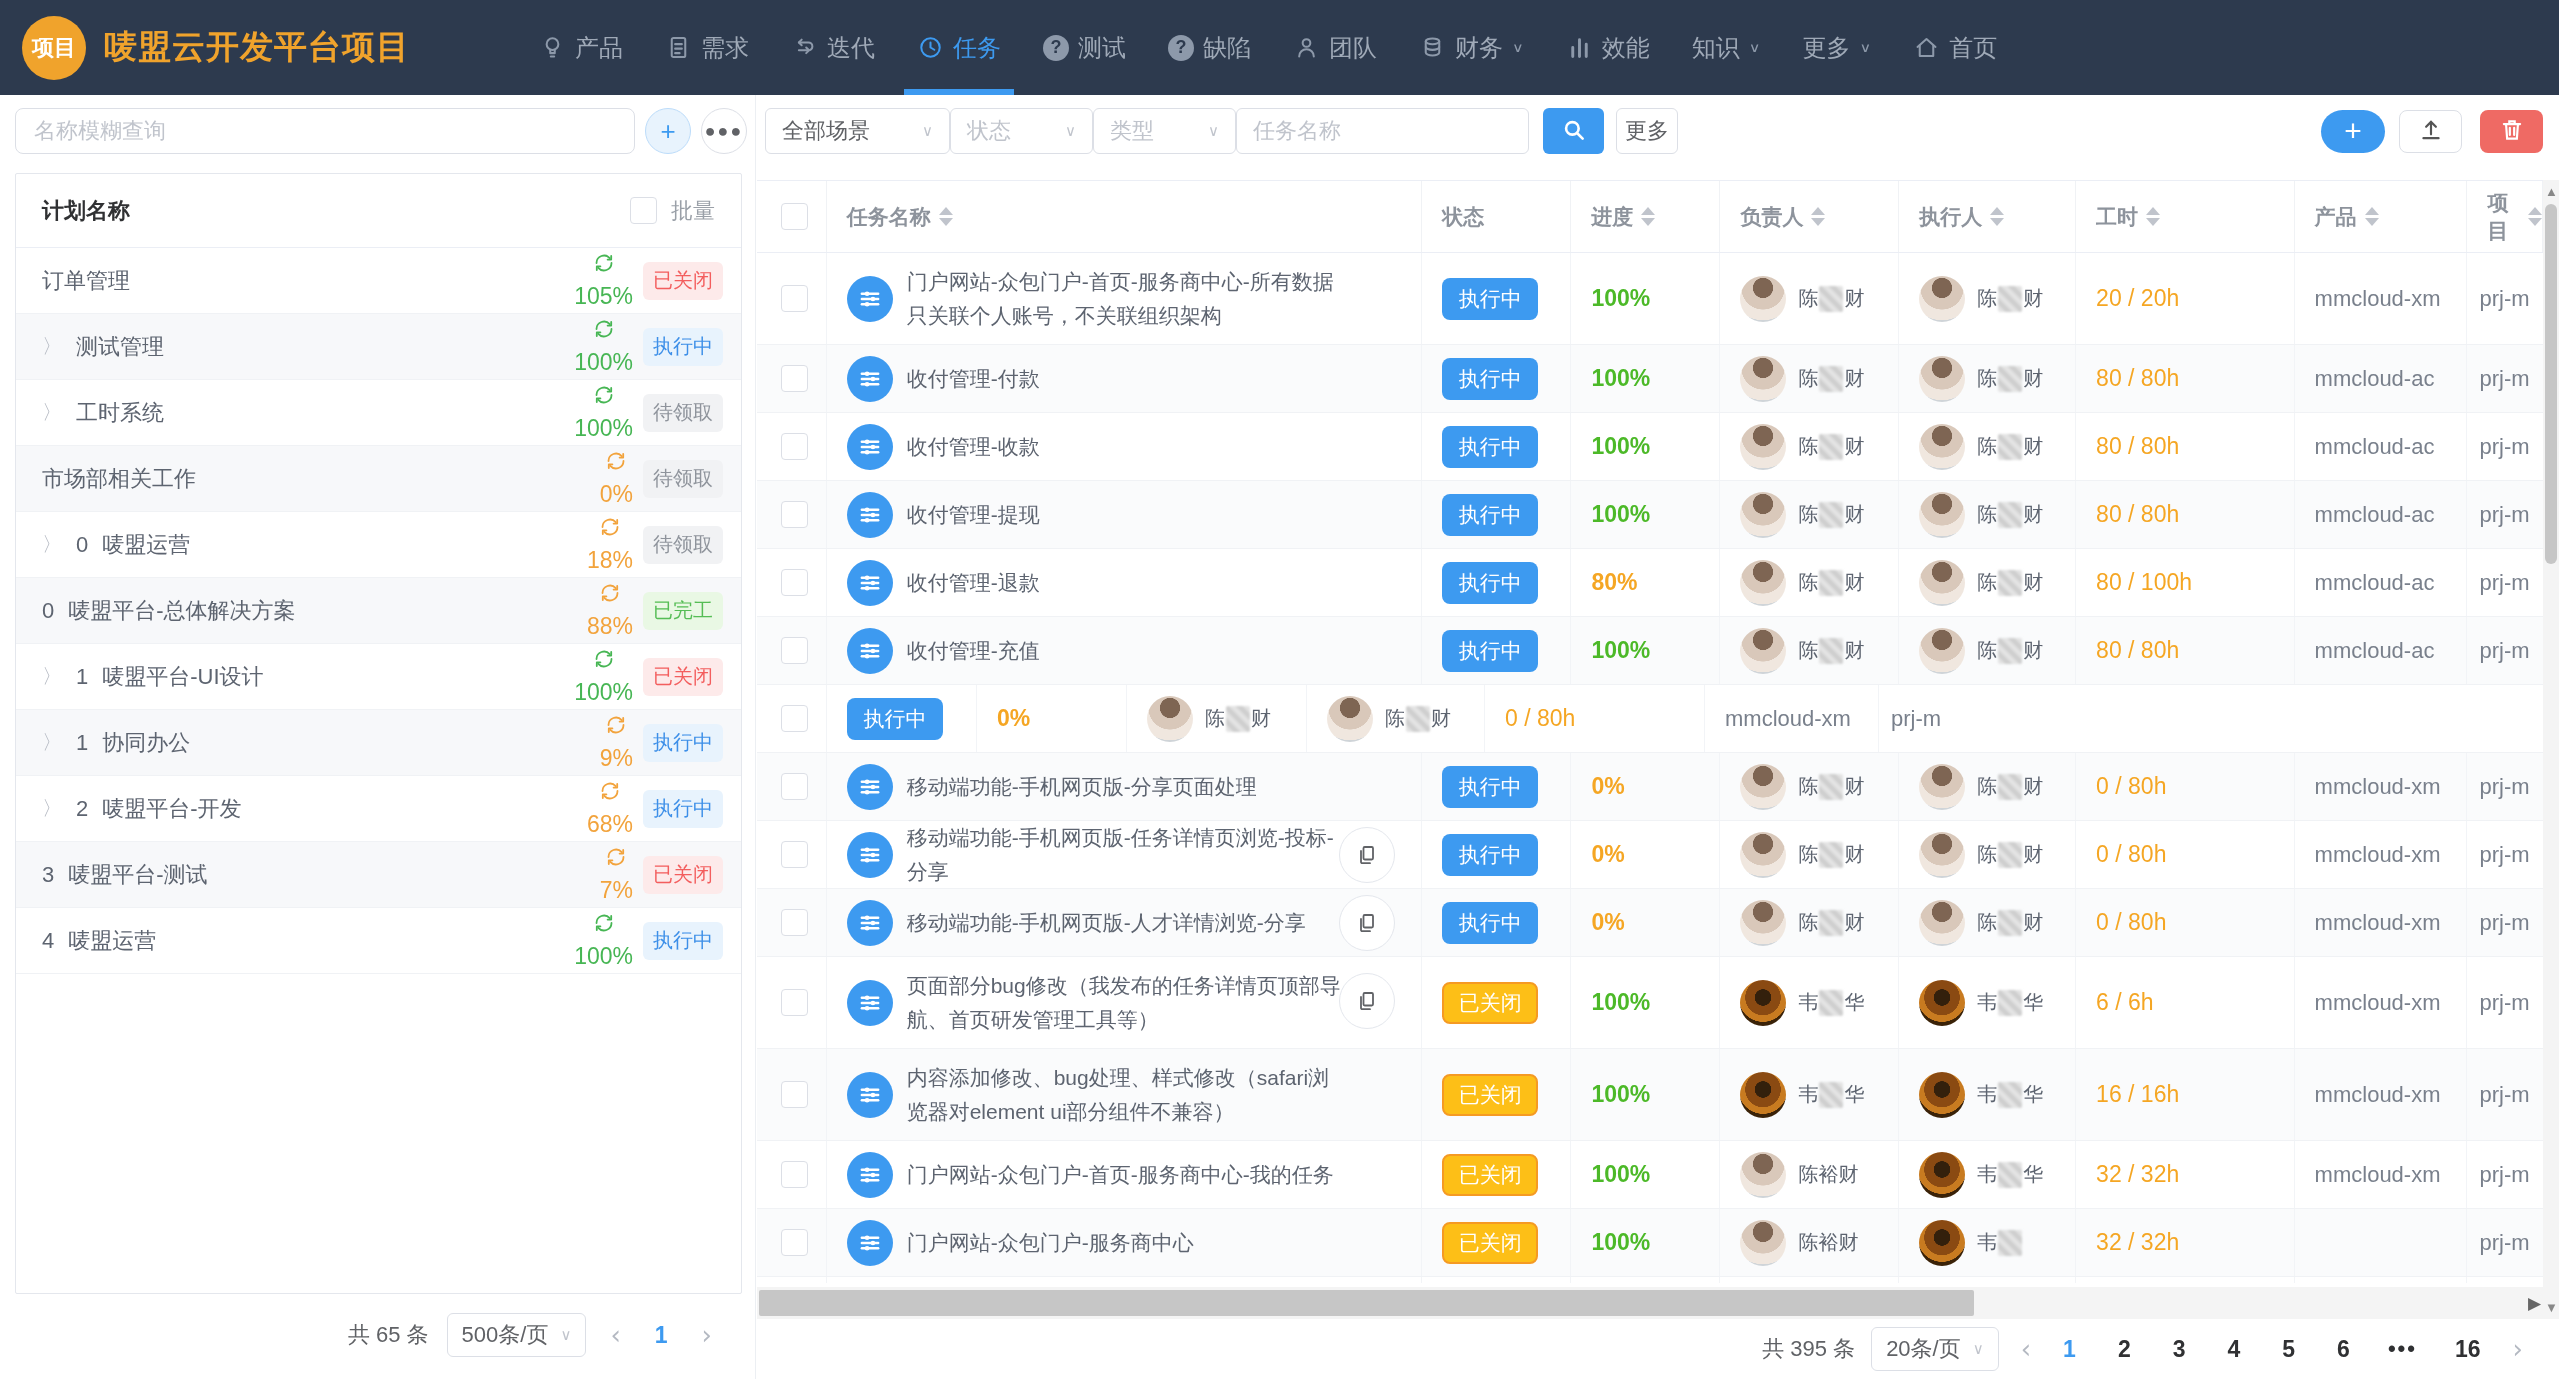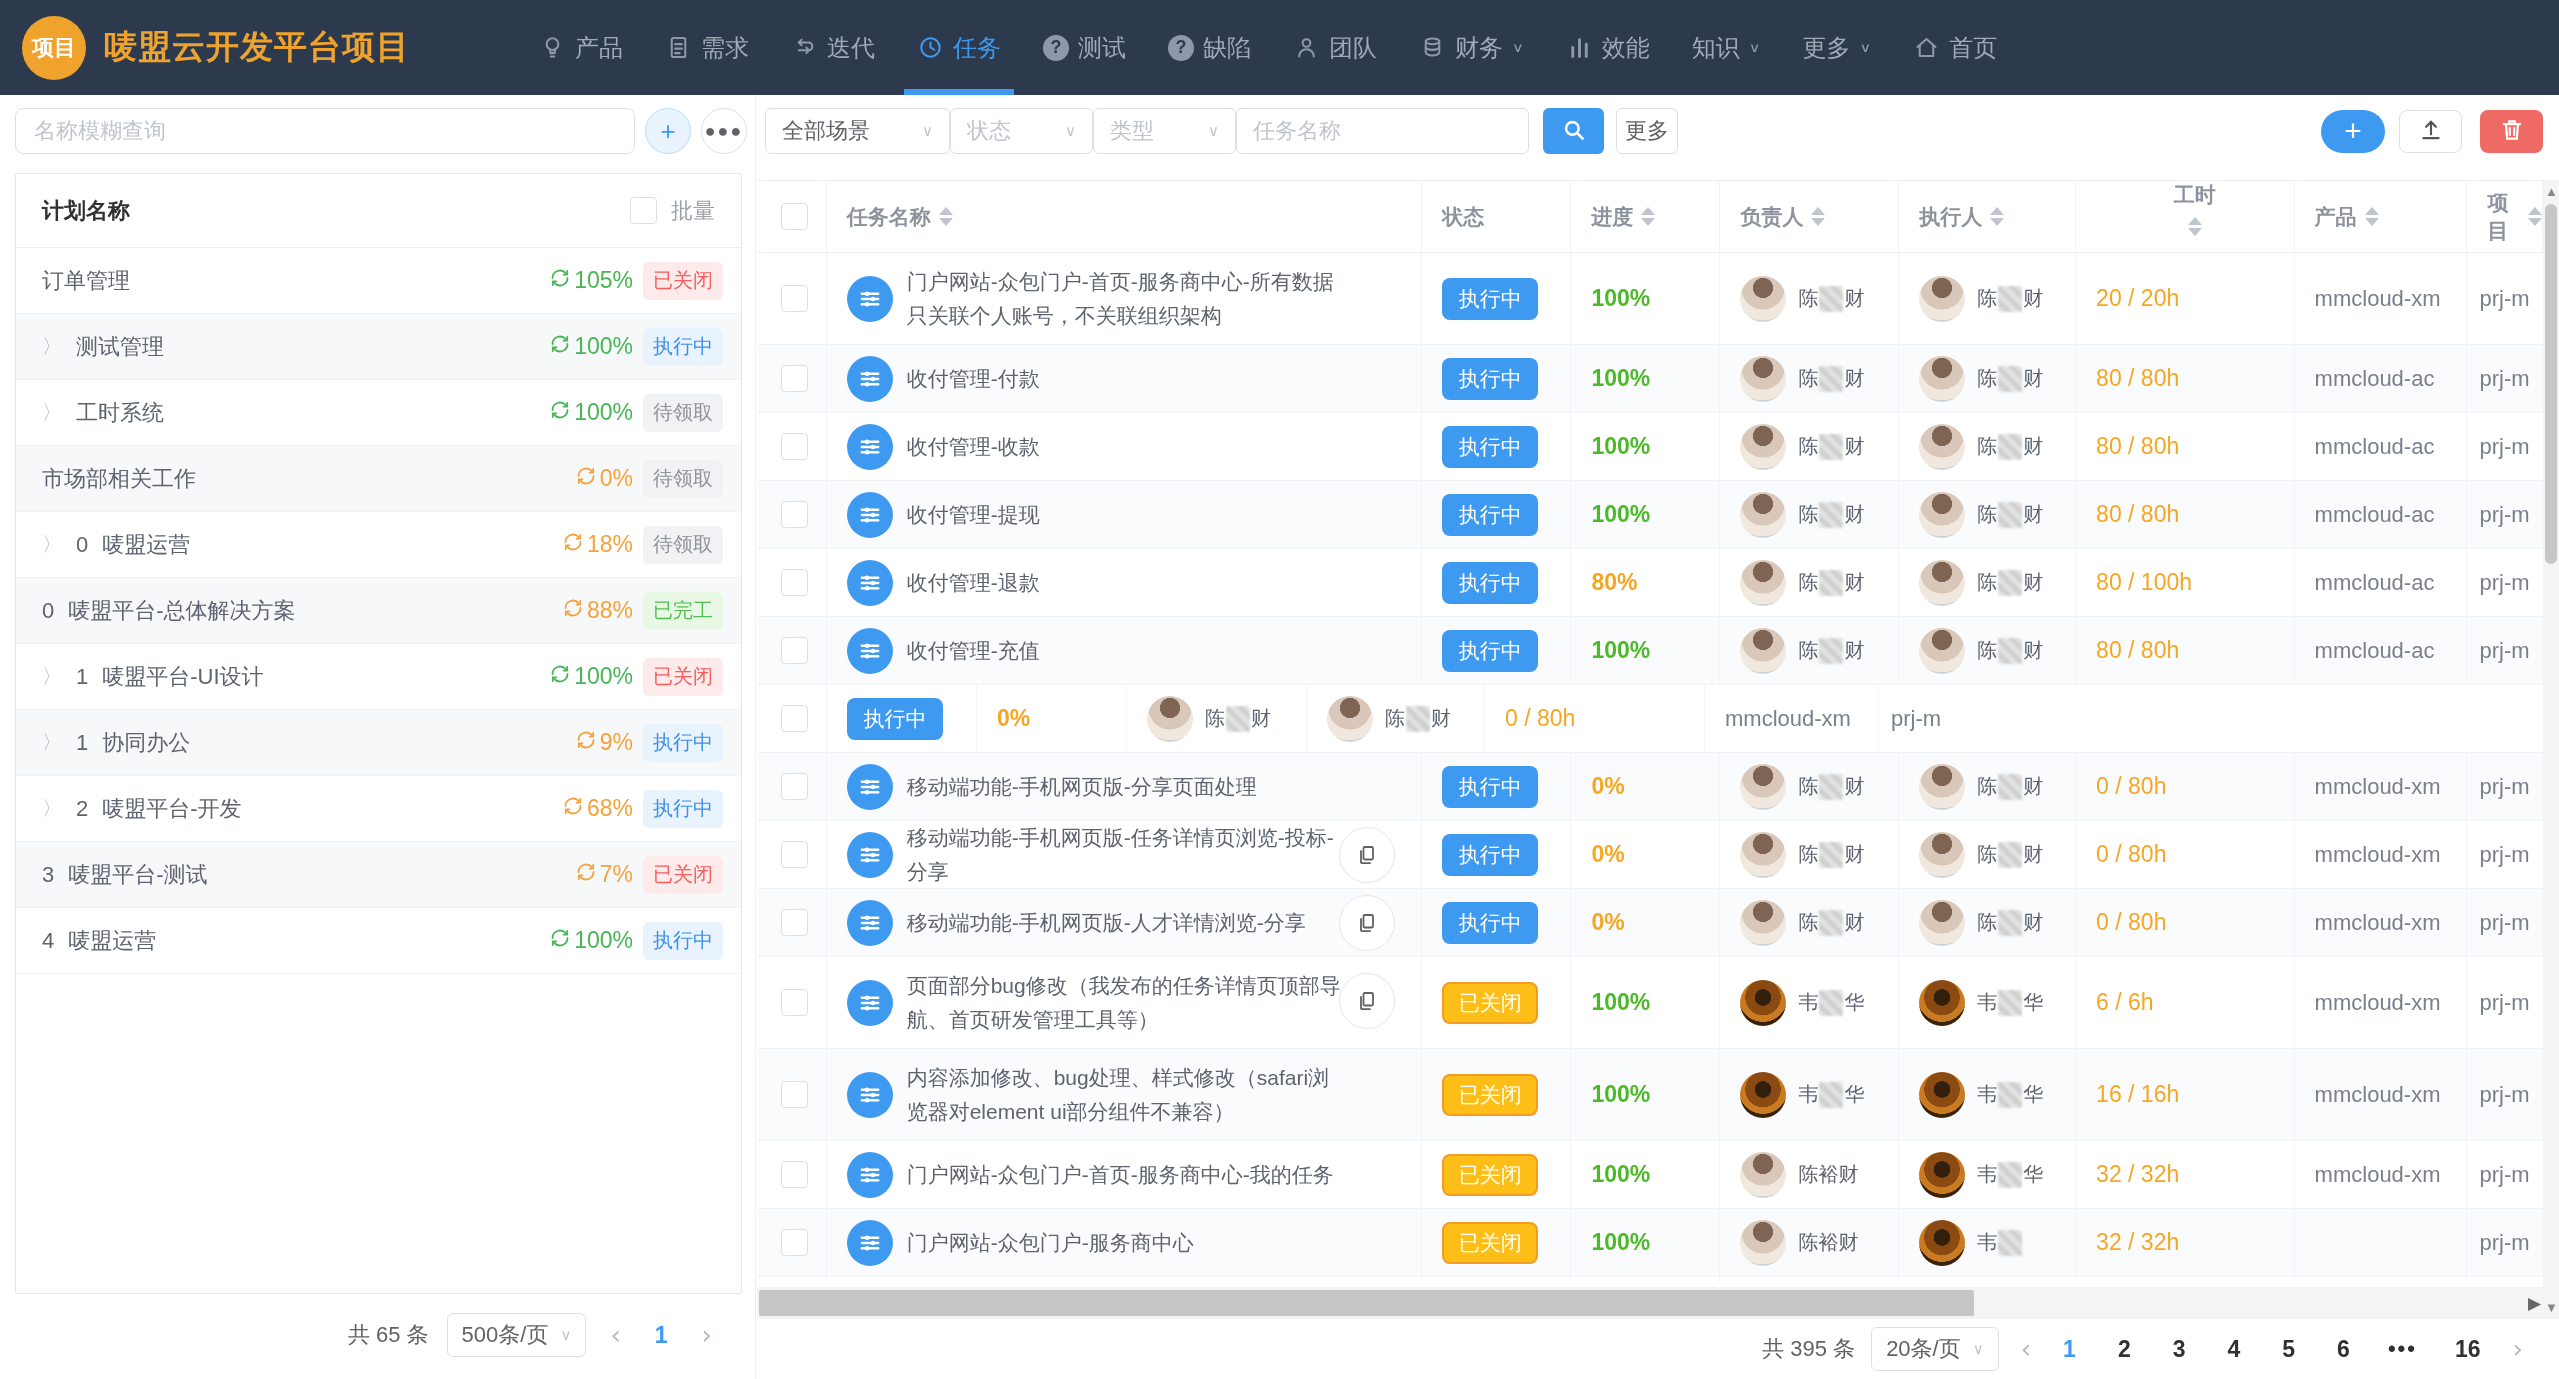--- a/index.html
+++ b/index.html
@@ -34,21 +34,21 @@
   .left-head { height:74px; display:flex; align-items:center; justify-content:space-between; padding:0 26px; border-bottom:1px solid #ebeef5; }
   .left-head-title { font-size:22px; font-weight:bold; color:#303133; }
   .batch { display:flex; align-items:center; gap:14px; color:#9aa0a8; font-size:22px; }
   .checkbox { width:27px; height:27px; border:1px solid #dcdfe6; border-radius:4px; background:#fff; cursor:pointer; flex:0 0 auto; }
   .plan-row { height:66px; display:flex; align-items:center; justify-content:space-between; padding:0 18px 0 26px; border-bottom:1px solid #f0f2f5; font-size:22px; color:#5d6470; cursor:pointer; }
   .plan-row:nth-child(even) { background:#f7f8fa; }
   .plan-left { display:flex; align-items:center; gap:14px; min-width:0; }
   .arrow { color:#b4b9c2; font-size:20px; font-family:"DejaVu Sans",sans-serif; }
   .plan-num { color:#5d6470; }
   .plan-right { display:flex; align-items:center; gap:10px; flex:0 0 auto; }
-  .pct { display:flex; align-items:center; gap:2px; font-size:23px; }
+  .pct { display:flex; align-items:center; gap:2px; font-size:23px;flex-direction:column; }
   .pct svg { width:24px; height:24px; }
   .green { color:#47b654; }
   .orange { color:#f2a33c; }
   .badge { min-width:72px; height:38px; padding:0 10px; border-radius:6px; font-size:20px; display:flex; align-items:center; justify-content:center; }
   .lt-red   { background:#fdeaea; color:#f35e5e; }
   .lt-blue  { background:#e8f3fd; color:#3d8fe8; }
   .lt-gray  { background:#f1f2f4; color:#8f949c; }
   .lt-green { background:#e9f8e4; color:#55bd55; }
 
   .left-pag { position:absolute; bottom:22px; left:0; width:756px; display:flex; align-items:center; justify-content:flex-end; padding-right:38px; gap:18px; font-size:22px; color:#606266; }
@@ -527,21 +527,21 @@
             <i class="dn"></i>
           </span>
         </div>
         <div class="th" style="width: 178px;">
           <span>执行人</span>
           <span class="sort">
             <i class="up"></i>
             <i class="dn"></i>
           </span>
         </div>
-        <div class="th" style="width: 220px; flex-direction: column;">
+        <div class="th" style="width: 220px;">
           <span>工时</span>
           <span class="sort">
             <i class="up"></i>
             <i class="dn"></i>
           </span>
         </div>
         <div class="th" style="width: 174px;">
           <span>产品</span>
           <span class="sort">
             <i class="up"></i>

